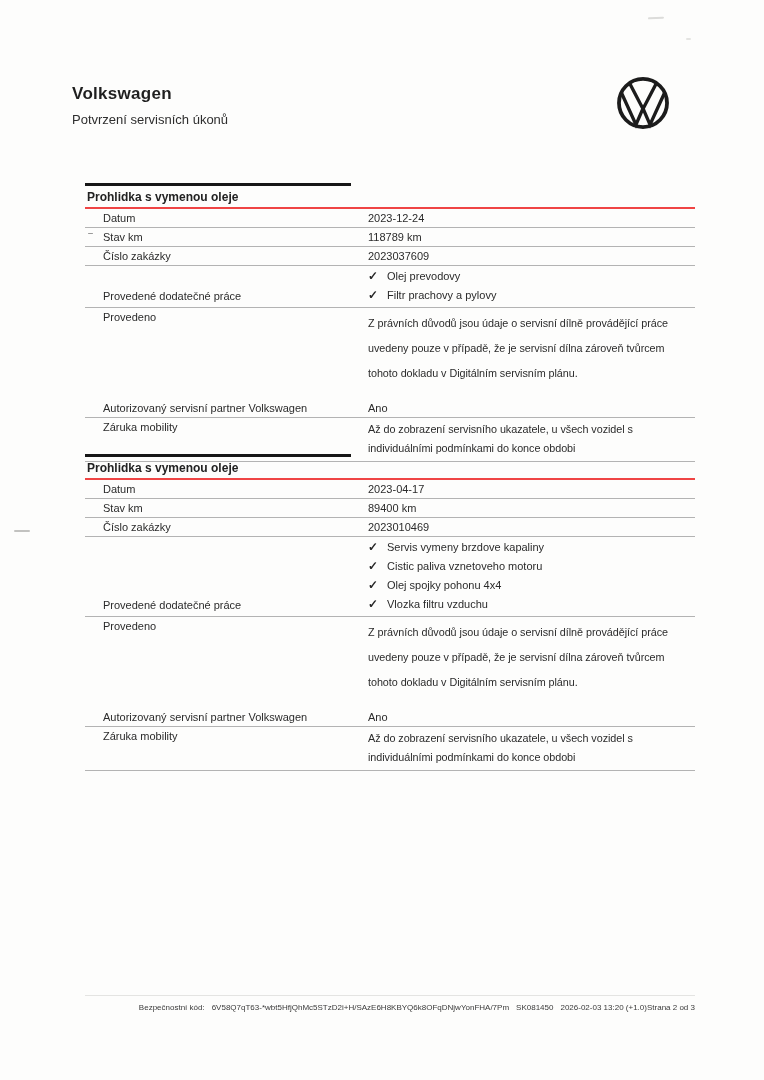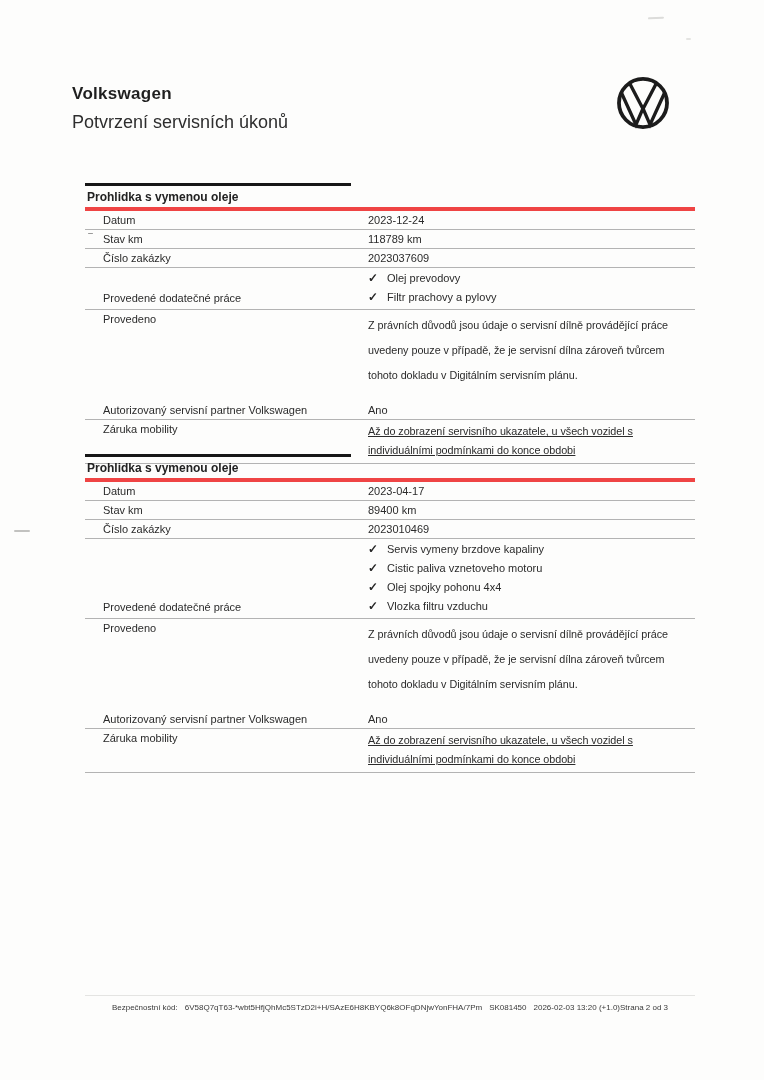--- a/index.html
+++ b/index.html
@@ -8,50 +8,50 @@
     background:#fdfdfc; overflow:hidden;
     font-family:"Liberation Sans", sans-serif;
     color:#2b2b2b;
     -webkit-font-smoothing:antialiased;
   }
   .page { position:absolute; inset:0; }
 
   
   .header-block { position:absolute; top:84px; left:72px; }
   .brand { font-size:17px; font-weight:bold; letter-spacing:.3px; color:#1f1f1f; }
-  .subtitle { font-size:18px; margin-top:8px; color:#2e2e2e; }
+  .subtitle { font-size:13px; margin-top:8px; color:#2e2e2e; }
   .logo { position:absolute; top:76px; left:616px; width:54px; height:54px; }
   .logo svg { width:100%; height:100%; }
 
   
   .section { position:absolute; left:85px; width:610px; }
   .s1 { top:183px; }
   .s2 { top:454px; }
   .title-bar { height:3px; background:#171717; width:266px; }
   .section-title {
     font-size:12px; font-weight:bold; color:#222;
-    padding:4px 0 3px 2px; border-bottom:4px solid #ef4444;
+    padding:4px 0 3px 2px; border-bottom:2px solid #ef4444;
   }
   .row { display:flex; border-bottom:1px solid #b3b3b3; font-size:11px; }
   .row .lbl { width:283px; flex:none; box-sizing:border-box; padding:3px 6px 3px 18px; }
   .row .val { flex:1; padding:3px 0; }
   .row.checklist-row { padding:1px 0 2px 0;align-items:flex-end; }
   .row.checklist-row .val { padding:0; }
   .check-item { display:flex; align-items:baseline; line-height:19px; }
   .check { width:19px; flex:none; font-weight:bold; font-size:12px; color:#262626; }
   .row.provedeno-row { border-bottom:none; padding-bottom:10px; }
   .para { line-height:25px; font-size:10.8px; letter-spacing:-0.05px; padding-right:2px; }
   .row.zaruka-row .val { padding:2px 0 3px 0; }
-  .row.zaruka-row .para { line-height:19px;text-decoration:underline; }
+  .row.zaruka-row .para { line-height:19px; }
 
   
   .footer {
     position:absolute; left:85px; right:69px; top:995px;
     border-top:1px solid #e4e4e2; padding-top:7px;
-    display:flex; justify-content:center; align-items:baseline;
+    display:flex; justify-content:flex-end; align-items:baseline;
     font-size:8px; color:#3a3a3a; letter-spacing:0;
   }
   .footer-left span { margin-right:7px; }
   .footer-left span:last-child { margin-right:0; }
 
   
   .artifact { position:absolute; border-radius:1px; }
   .a1 { top:17px; left:648px; width:16px; height:2px; background:#dcdcda; transform:rotate(-3deg); }
   .a2 { top:38px; left:686px; width:5px; height:2px; background:#e4e4e2; }
   .a3 { top:530px; left:14px; width:16px; height:2px; background:#c2c2c0; }

